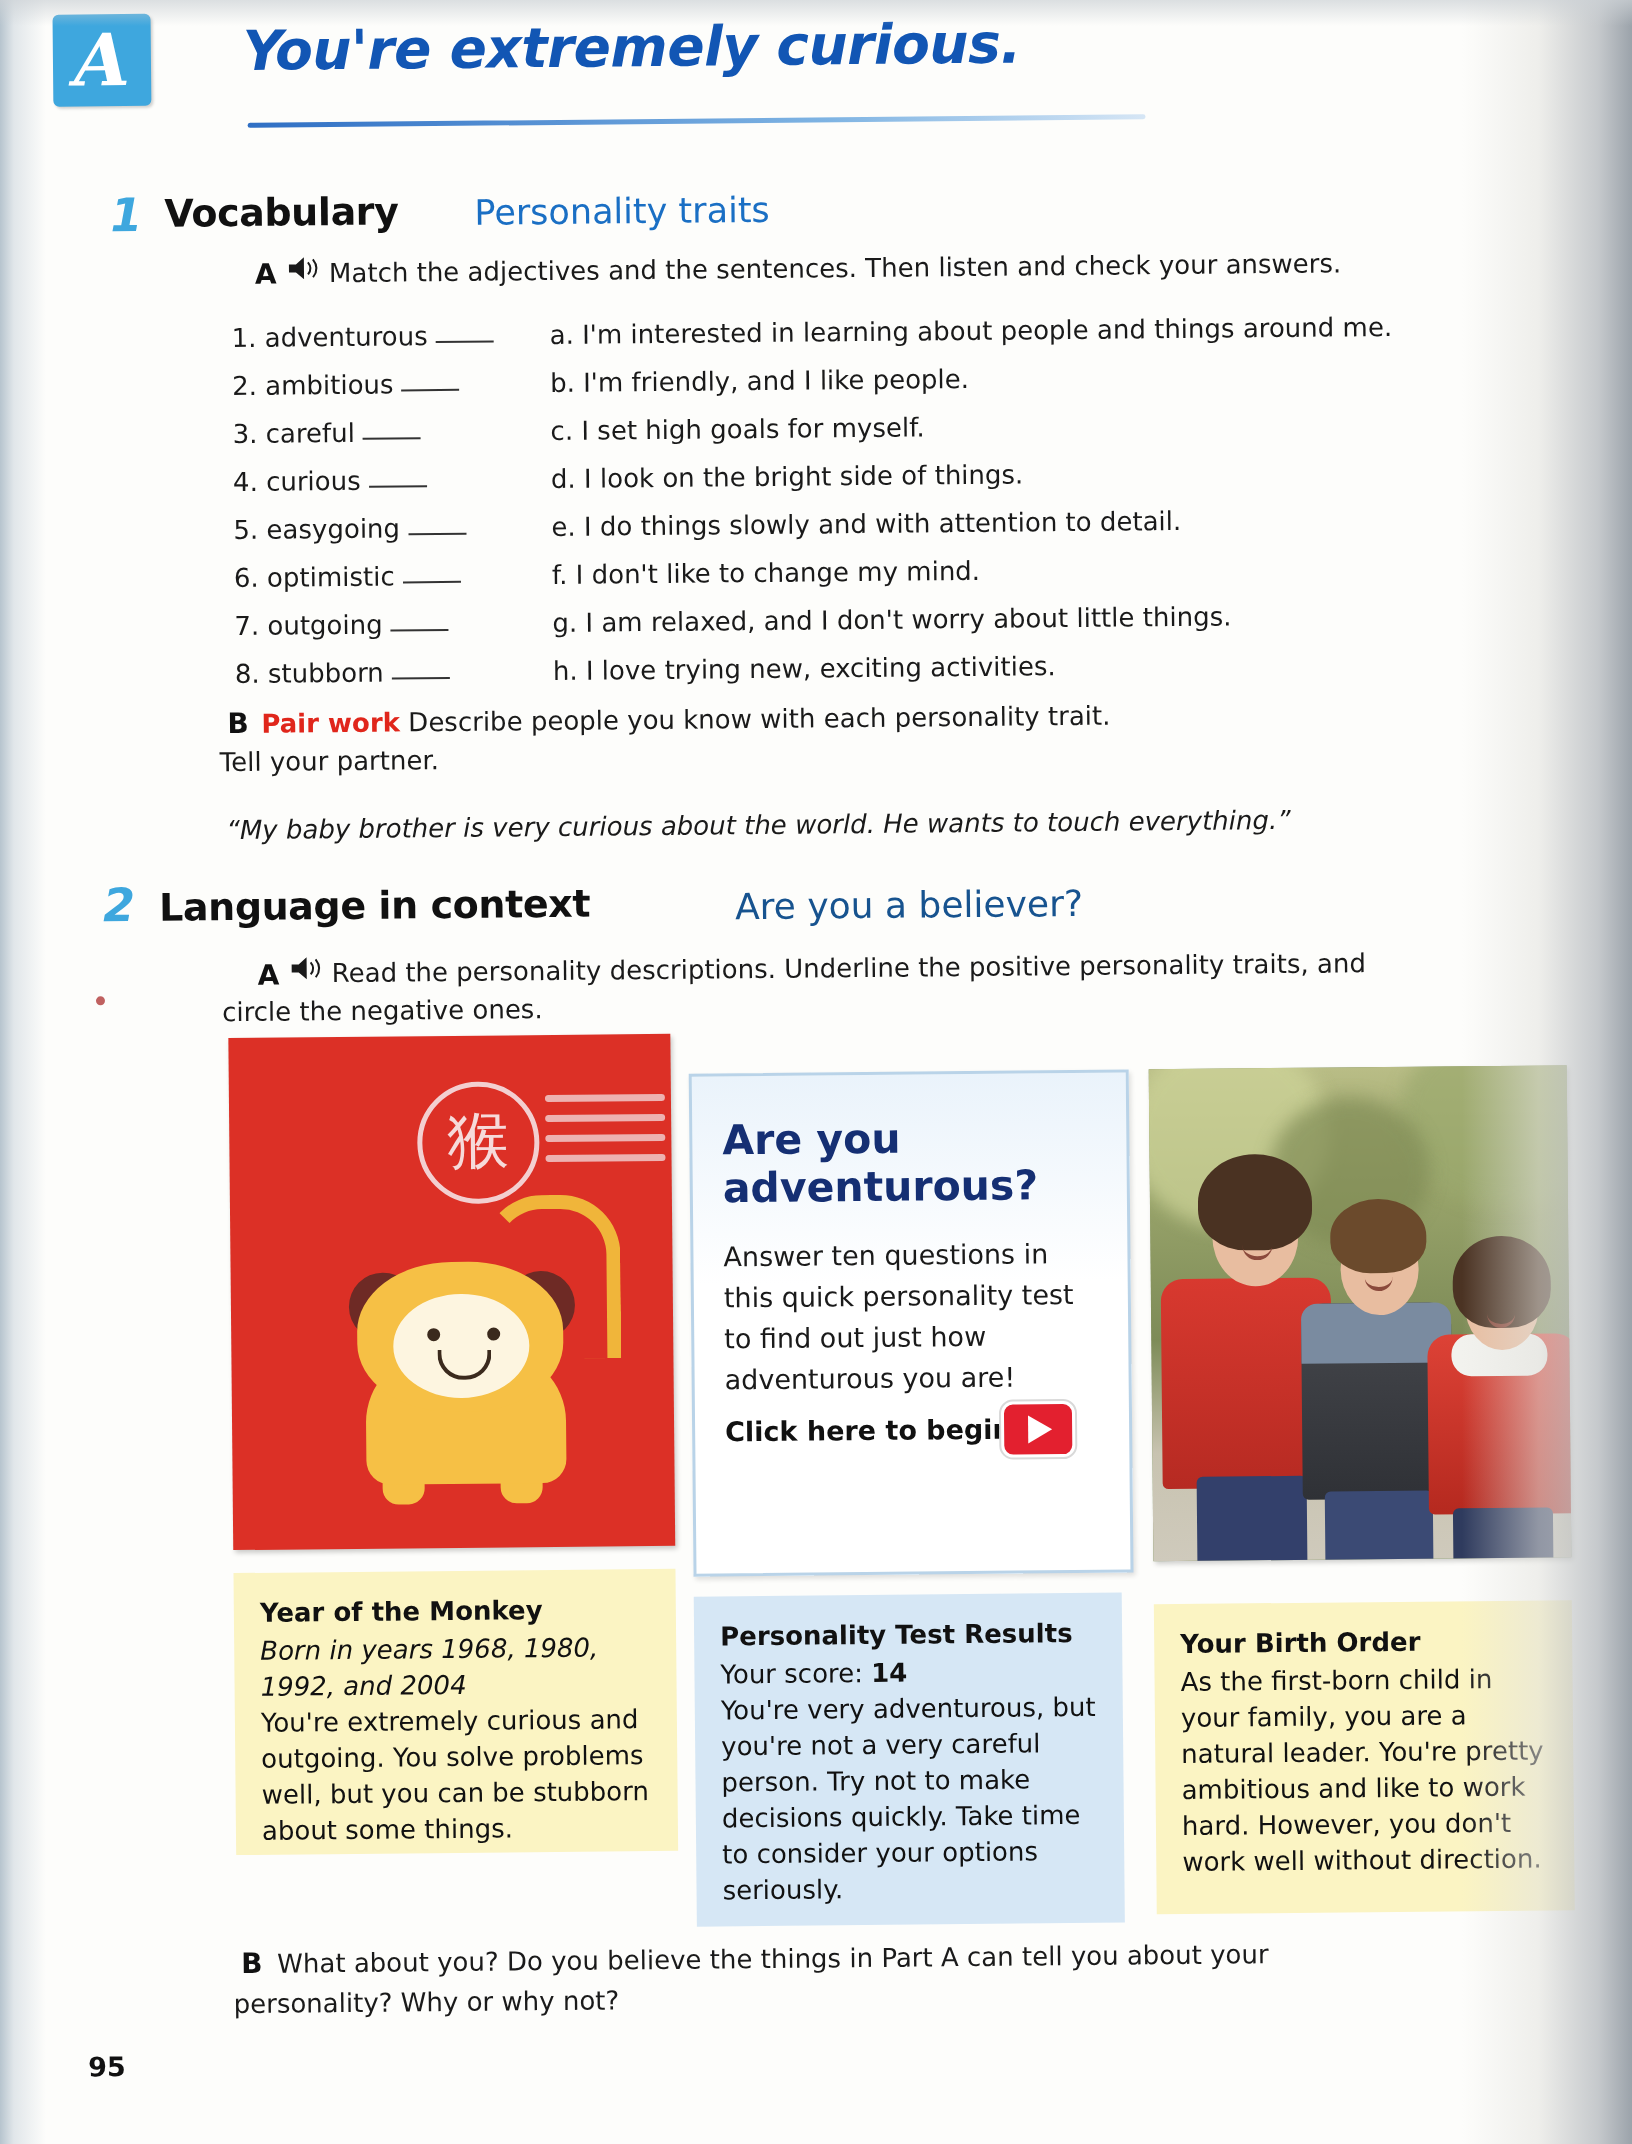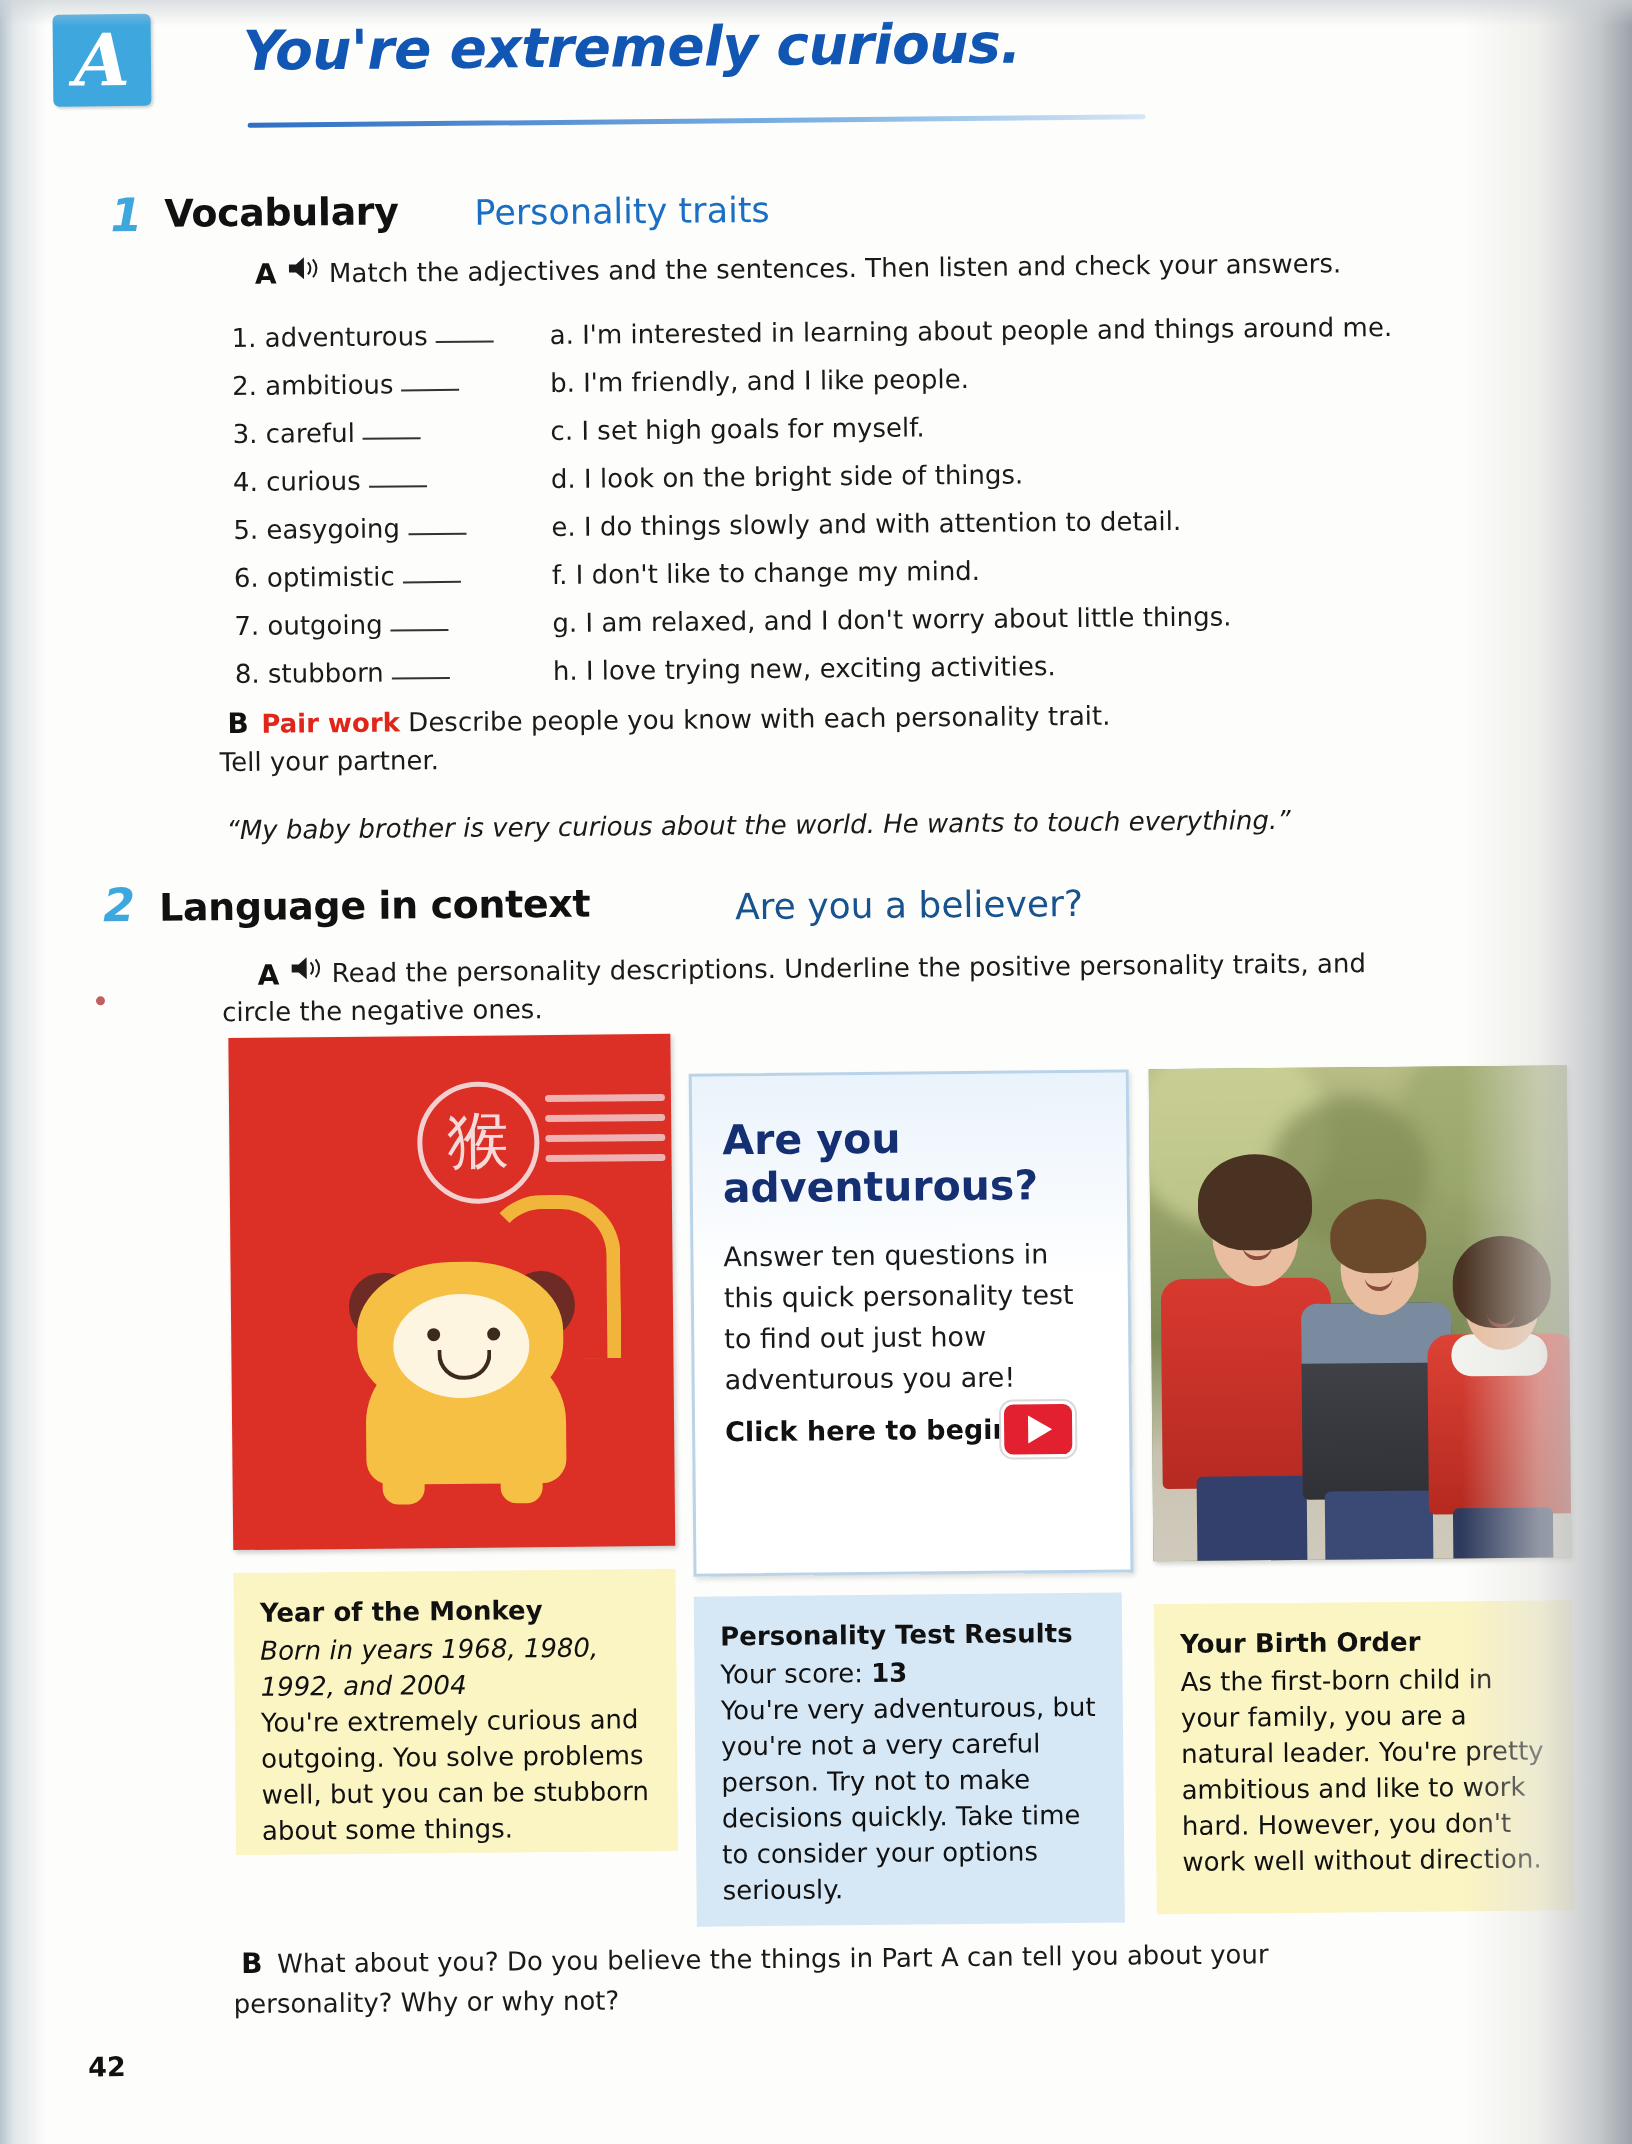--- a/index.html
+++ b/index.html
@@ -501,33 +501,33 @@
     <div class="note note-yellow" style="left:228px; top:1568px; width:442px; height:282px;">
       <span class="nt-title">Year of the Monkey</span>
       <span class="nt-ital">Born in years 1968, 1980, 1992, and 2004</span>
       <span>You're extremely curious and outgoing. You solve problems well, but you can be stubborn about some things.</span>
     </div>
 
     <div class="note note-blue" style="left:688px; top:1596px; width:428px; height:330px;">
       <span class="nt-title">Personality Test Results</span>
       <span>
         <span>Your score:</span>
-        <b>13</b>
+        <b>14</b>
       </span><br>
       <span>You're very adventurous, but you're not a very careful person. Try not to make decisions quickly. Take time to consider your options seriously.</span>
     </div>
 
     <div class="note note-yellow2" style="left:1148px; top:1608px; width:418px; height:310px;">
       <span class="nt-title">Your Birth Order</span>
       <span>As the first-born child in your family, you are a natural leader. You're pretty ambitious and like to work hard. However, you don't work well without direction.</span>
     </div>
 
     <div class="ex-letter" style="left:232px; top:1942px;">B</div>
     <div class="instr" style="left:268px; top:1942px; width:1120px;">What about you? Do you believe the things in Part A can tell you about your</div>
     <div class="instr" style="left:224px; top:1982px; width:1120px;">personality? Why or why not?</div>
 
-    <div class="page-num">42</div>
+    <div class="page-num">95</div>
   </div>
 
   <div class="page-shade-right"></div>
   <div class="page-shade-left"></div>
   <div class="page-shade-top"></div>
 </div>
 
 </body></html>

